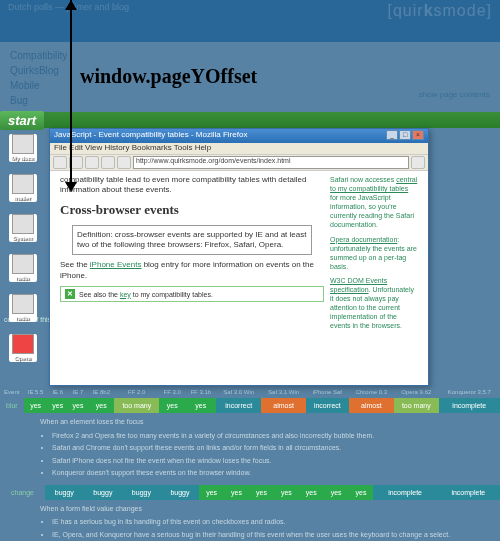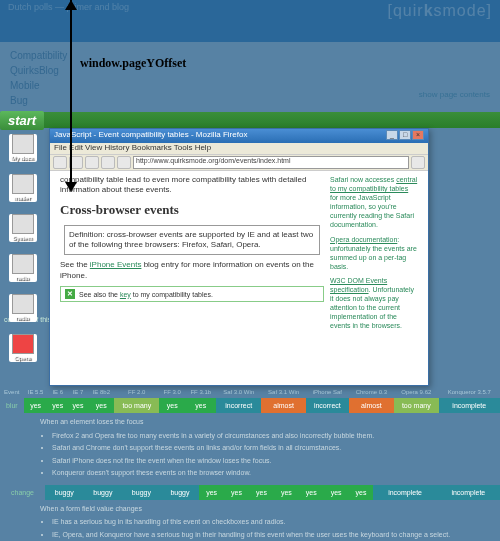--- a/index.html
+++ b/index.html
@@ -12,41 +12,41 @@
 .bg-nav{background:#e8e8e0;padding:6px 10px 0;display:flex;gap:30px}
 .bg-sidebar{width:90px;font-size:10px;color:#6a8a9a;line-height:1.5}
 .bg-main{flex:1}
 .bg-pagetop{font-size:8px;color:#888;text-align:right;padding-right:40px}
 .bg-title{font-family:Georgia,serif;color:#333;font-size:17px;font-weight:700;margin:8px 0 6px}
 .bg-desc{font-size:9px;color:#555;margin-bottom:6px}
 .bg-right{font-size:8px;color:#7aa;text-align:right;position:absolute;right:10px;top:90px}
 .arrow-line{position:absolute;left:70px;top:0;width:2px;height:190px;background:#000;z-index:20}
 .arrow-up{position:absolute;left:65px;top:0;width:0;height:0;border-left:6px solid transparent;border-right:6px solid transparent;border-bottom:10px solid #000;z-index:20}
 .arrow-down{position:absolute;left:65px;top:182px;width:0;height:0;border-left:6px solid transparent;border-right:6px solid transparent;border-top:10px solid #000;z-index:20}
-.arrow-label{position:absolute;left:80px;top:56px;font-family:"Times New Roman",serif;font-size:12px;font-weight:700;color:#000;background:transparent;z-index:20}
+.arrow-label{position:absolute;left:80px;top:65px;font-family:"Times New Roman",serif;font-size:20px;font-weight:700;color:#000;background:transparent;z-index:20}
 .taskbar{position:absolute;left:0;top:112px;right:0;height:16px;background:linear-gradient(#3a8e3a,#2a7e2a);z-index:8;display:flex;align-items:center;font-size:13px;color:#fff}
 .taskbar .start{background:linear-gradient(#5cb85c,#3a8e3a);padding:2px 8px;font-style:italic;font-weight:700;border-radius:2px}
 .desktop{position:absolute;left:0;top:128px;width:45px;bottom:0;z-index:7;display:flex;flex-direction:column;gap:12px;padding:6px 2px}
 .dicon{width:28px;height:28px;background:#fff;border-radius:2px;margin:0 auto;font-size:6px;text-align:center;color:#fff;display:flex;flex-direction:column;align-items:center}
 .dicon .ibox{width:22px;height:20px;background:#e0e0e0;border:1px solid #999}
 .dicon span{color:#fff;font-size:6px;margin-top:1px;display:block;text-shadow:1px 1px 1px #000}
 .win{position:absolute;left:49px;top:128px;width:380px;height:258px;background:#fff;border:1px solid #3a6ea5;z-index:15;box-shadow:2px 2px 6px rgba(0,0,0,0.3)}
 .win-title{height:14px;background:linear-gradient(#4a8ed4,#2a6eb4);color:#fff;font-size:8px;padding:1px 4px;display:flex;justify-content:space-between;align-items:flex-start}
 .win-ctrl{display:flex;gap:1px}
 .win-ctrl span{width:12px;height:10px;background:#c8d8e8;border:1px solid #5a8ab8;font-size:7px;text-align:center;line-height:8px;color:#333}
 .win-ctrl .close{background:#e47860}
 .win-menu{height:12px;background:#ece9d8;font-size:8px;padding:0 4px;color:#333;border-bottom:1px solid #ccc}
 .win-tool{height:16px;background:#ece9d8;border-bottom:1px solid #ccc;display:flex;align-items:center;gap:2px;padding:0 3px}
 .tbtn{width:14px;height:13px;background:#e8e8e8;border:1px solid #bbb;border-radius:2px}
 .urlbar{flex:1;height:13px;background:#fff;border:1px solid #999;font-size:7px;padding:0 2px;color:#444;overflow:hidden;white-space:nowrap}
 .win-body{padding:4px 10px 4px 10px;height:214px;overflow:hidden;font-size:8px;color:#333;line-height:1.3;display:flex;gap:6px}
 .wb-main{flex:1}
 .wb-main p{margin-bottom:5px}
 .wb-h{font-family:Georgia,serif;font-size:13px;font-weight:700;margin:6px 0}
-.defbox{border:1px solid #999;padding:4px;margin:5px 4px;font-size:8px}
+.defbox{border:1px solid #999;padding:4px;margin:5px 12px;font-size:8px}
 .wb-side{width:88px;font-size:7px;color:#2a8a5a;line-height:1.3}
 .wb-side p{margin-bottom:5px}
 .wb-side a{color:#2a8a5a;text-decoration:underline}
 .keybox{border:1px solid #8c8;padding:2px 4px;margin-top:4px;display:flex;align-items:center;gap:4px;font-size:7px}
 .x-ic{width:10px;height:10px;background:#4a4;color:#fff;text-align:center;line-height:10px;font-weight:700}
 .below{position:absolute;left:0;top:386px;right:0;bottom:0;z-index:6}
 .compat-table{width:100%;font-size:7px;color:#fff;border-collapse:collapse}
 .compat-table th{background:transparent;color:#a8c8d8;font-weight:400;padding:3px 1px;font-size:6px}
 .compat-table td{padding:4px 2px;text-align:center;font-size:7px}
 .ct-label{color:#88ccaa;text-align:right;padding-right:6px;font-size:8px}

